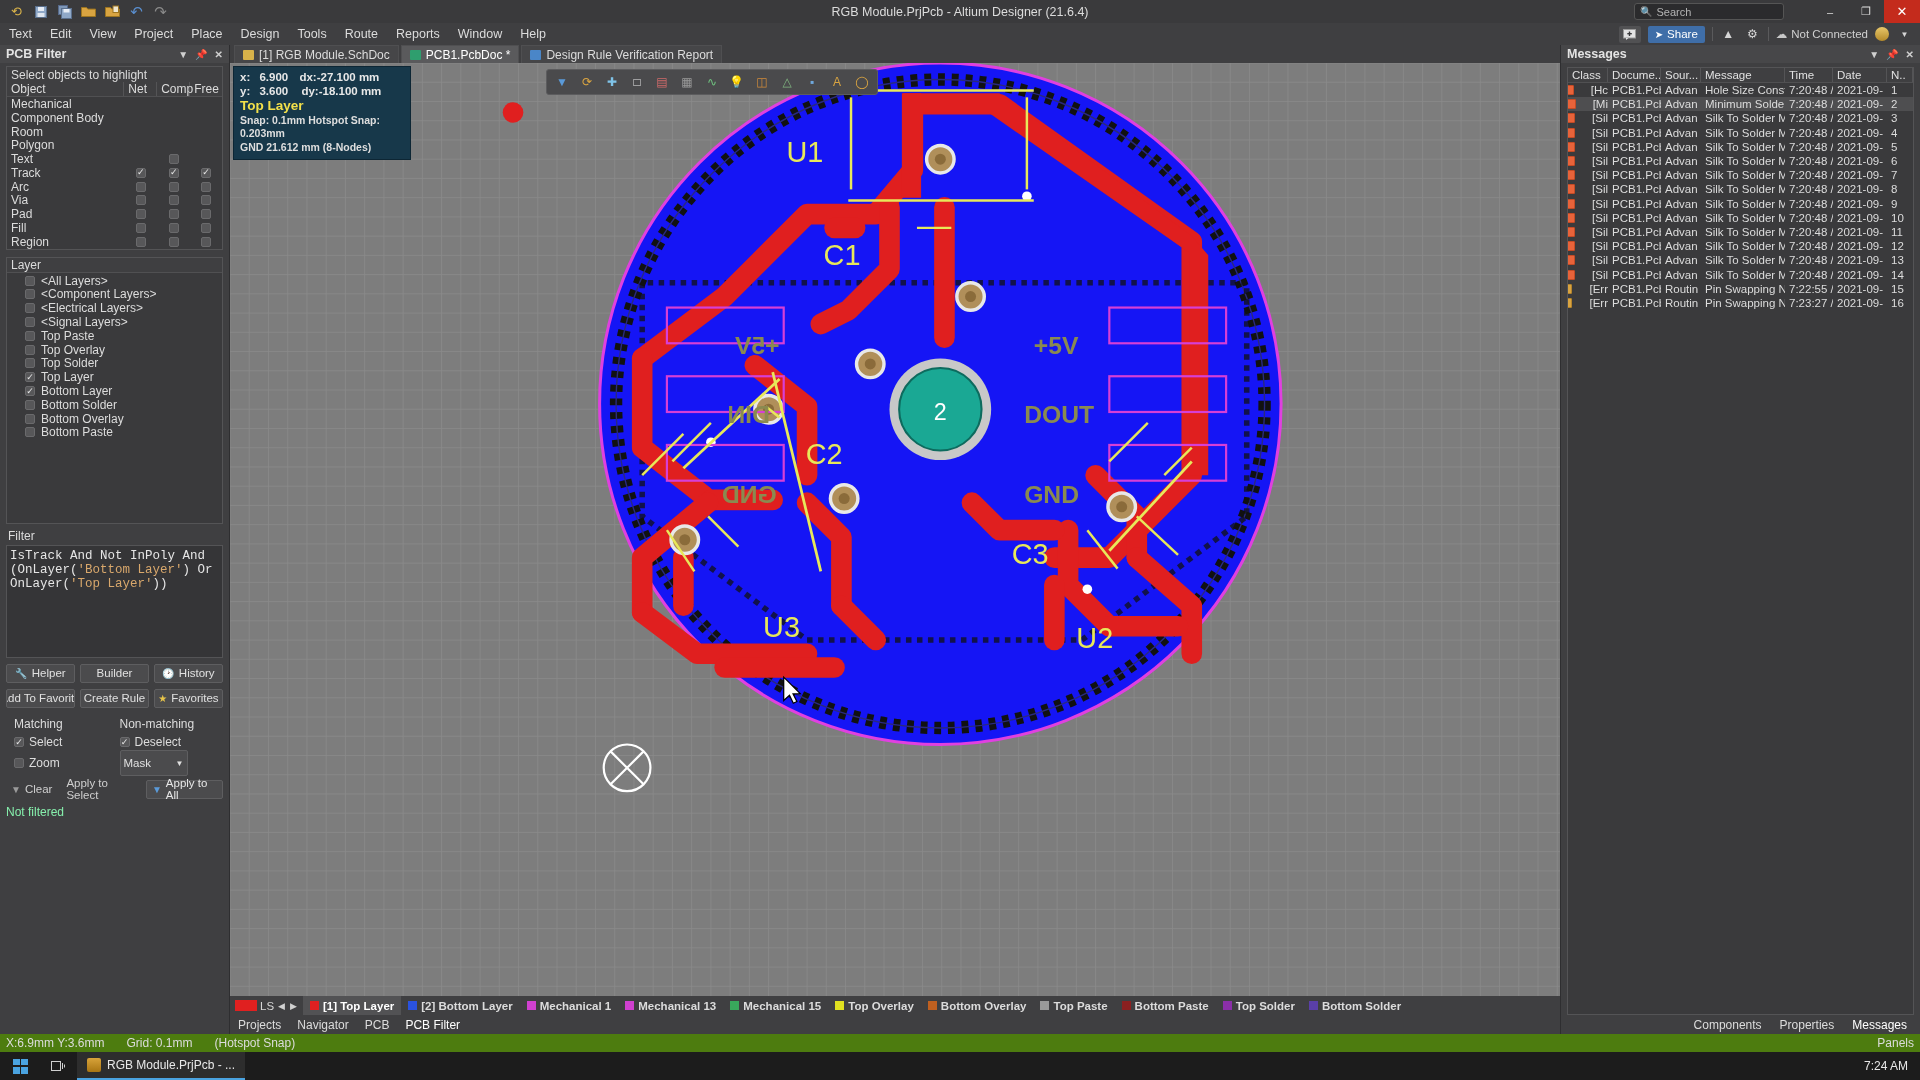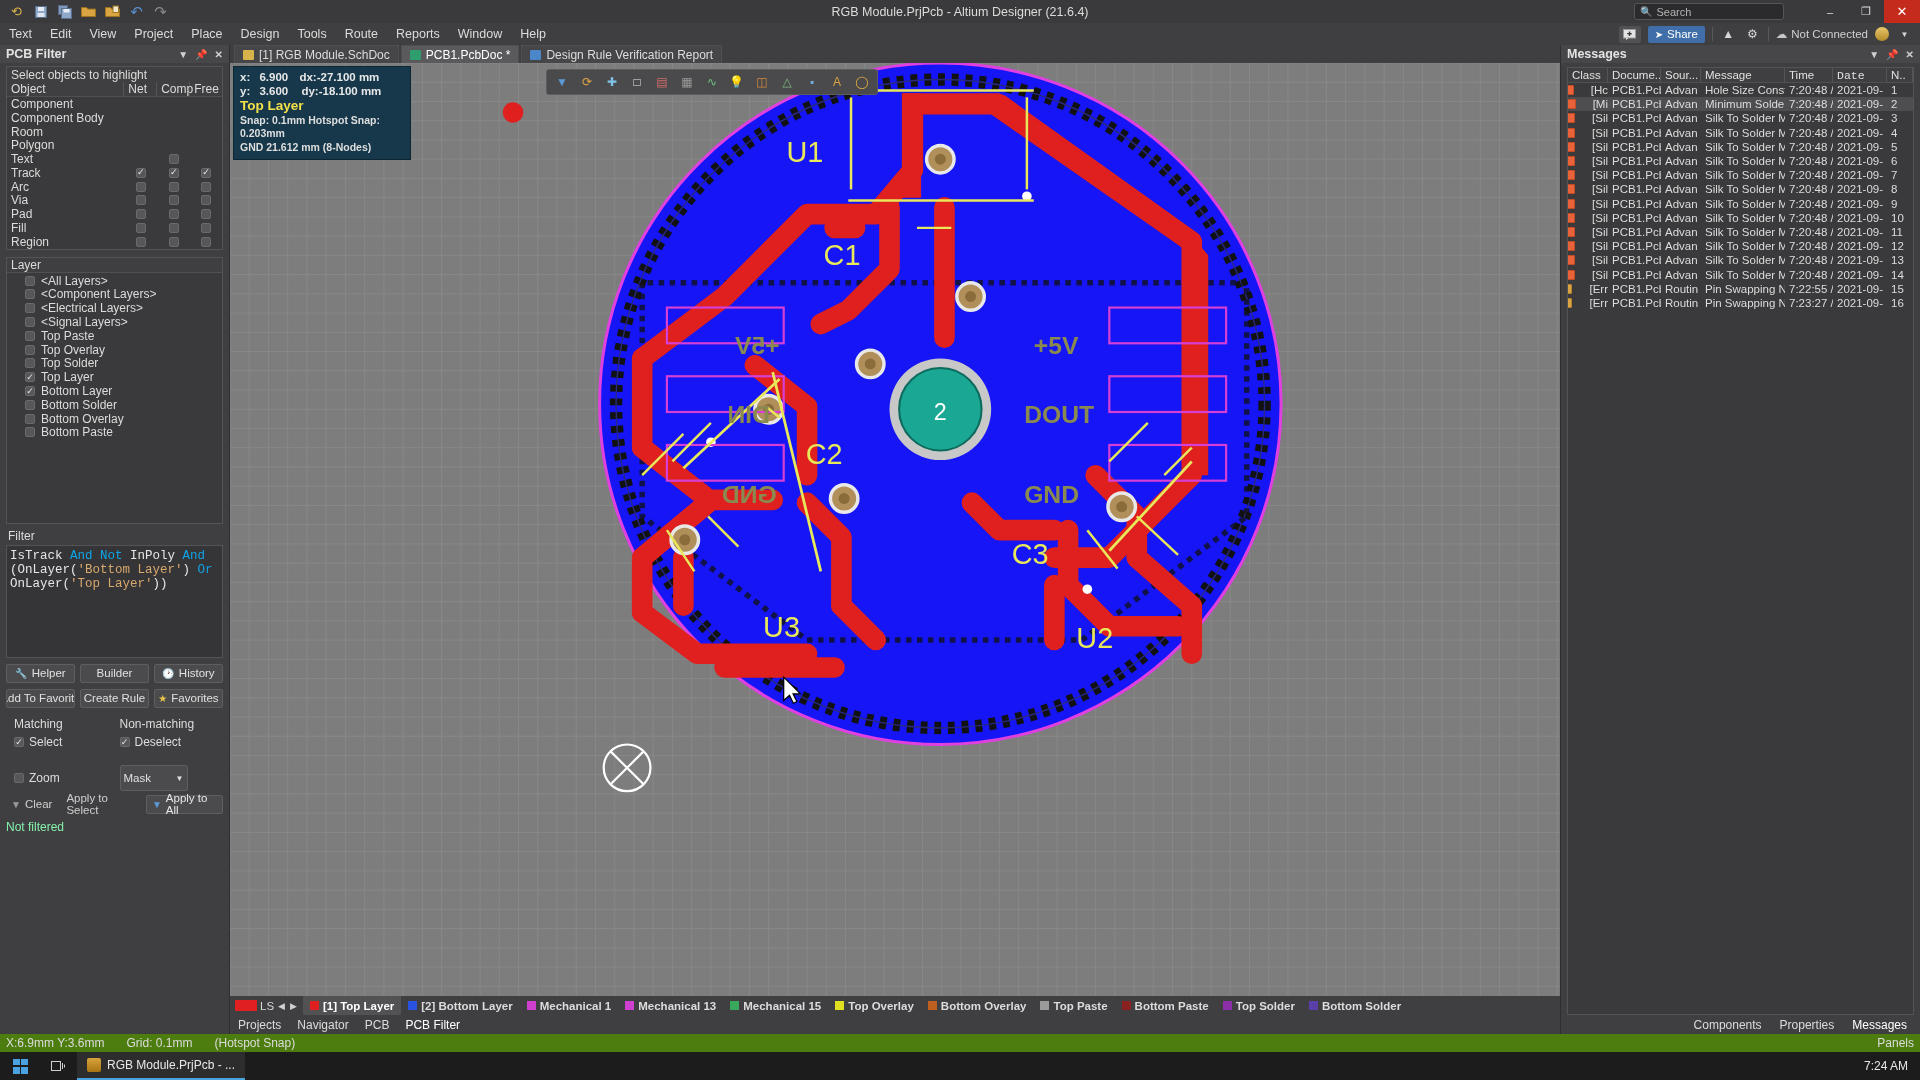--- a/index.html
+++ b/index.html
@@ -64,21 +64,21 @@
   .layer-head{ height:15px; display:flex; align-items:center; padding:0 4px; font-size:12px; color:#dcdcdc; background:#3f3f41; border-bottom:1px solid #505052;}
   .layer-list{ height:250px; overflow:hidden; padding-top:1px;}
   .layer-row{ display:flex; align-items:center; height:13.8px; padding-left:18px; gap:6px; font-size:12px; color:#dcdcdc;}
   .layer-cb{ width:10px; height:10px; background:#575759; border:1px solid #6a6a6c; border-radius:2px; display:flex; align-items:center; justify-content:center; flex:0 0 10px;}
   .layer-cb.on::after{ content:"✓"; font-size:9px; color:#e8e8e8; line-height:1;}
 
   .filterbox{ margin:4px 6px 0 6px; }
   .filter-lbl{ font-size:12px; color:#dcdcdc; padding:1px 0 2px 2px;}
   .filter-area{ height:113px; border:1px solid #545456; background:#353537; padding:3px 3px;
       font-family:"Liberation Mono", monospace; font-size:12.5px; line-height:14px; color:#e6e6e6; overflow:hidden;}
-  .kw{ color:#0ea5e9; } .str{ color:#d9a86c; }
+  .kw{ color:#e5e5e5; } .str{ color:#d9a86c; }
 
   .btnrow{ display:flex; gap:5px; margin:6px 6px 0 6px;}
   .pbtn{ flex:1; height:19px; background:#4b4b4d; border:1px solid #5e5e60; border-radius:2px;
     display:flex; align-items:center; justify-content:center; gap:4px; font-size:11.5px; color:#e0e0e0; overflow:hidden; white-space:nowrap;}
   .pbtn .bic{ font-size:10px; }
 
   .mrow{ display:flex; margin:9px 6px 0 6px; font-size:12px; color:#dcdcdc;}
   .mcol{ flex:1; padding-left:8px;}
   .mcol.two{ flex:1; padding-left:2px;}
   .optrow{ display:flex; align-items:center; gap:5px; height:17px; }
@@ -125,21 +125,21 @@
   .bottombar{ height:19px; background:#3f3f41; display:flex; align-items:center; flex:0 0 19px;}
   .btab{ padding:0 8px; font-size:12px; color:#dcdcdc; height:19px; display:flex; align-items:center;}
 
   
   .rightpanel{ width:360px; flex:0 0 360px; background:#3f3f41; display:flex; flex-direction:column; border-left:1px solid #2e2e30;}
   .msg-head{ height:18px; display:flex; align-items:center; padding:0 6px; font-size:12.5px; font-weight:bold; color:#e3e3e3; background:#474749;}
   .msg-head .pt-ic{ margin-left:auto; display:flex; gap:7px; font-size:10px; color:#d0d0d0;}
   .msg-table{ margin:4px 6px 0 6px; border:1px solid #545456; background:#3a3a3c; flex:1; display:flex; flex-direction:column; min-height:0; overflow:hidden;}
   .msg-hdr{ display:flex; height:15px; font-size:11.5px; color:#e0e0e0; background:#3f3f41; border-bottom:1px solid #505052;}
   .msg-hdr .h{ border-right:1px solid #545456; padding-left:4px; display:flex; align-items:center; overflow:hidden; white-space:nowrap;}
-  .h-class{width:40px;} .h-doc{width:53px;} .h-src{width:40px;} .h-msg{flex:1;} .h-time{width:48px;} .h-date{width:54px;font-family:Liberation Mono, monospace;} .h-n{width:26px; border-right:none;}
+  .h-class{width:40px;} .h-doc{width:53px;} .h-src{width:40px;} .h-msg{flex:1;} .h-time{width:48px;} .h-date{width:54px;} .h-n{width:26px; border-right:none;}
   .msg-row{ display:flex; height:14.2px; font-size:11.5px; color:#dcdcdc; align-items:center; white-space:nowrap;}
   .msg-row.sel{ background:#4e4e50; }
   .msg-row .c{ overflow:hidden; display:flex; align-items:center; padding-left:4px;}
   .c-class{width:40px; gap:17px; padding-left:8px;justify-content:flex-end;}
   .c-doc{width:53px;} .c-src{width:40px;} .c-msg{flex:1;} .c-time{width:48px;} .c-date{width:54px;} .c-n{width:26px;}
   .sev{ width:9px; height:10px; border-radius:1px; flex:0 0 9px;}
   .sev.err{ background:#e8633a; border:1px solid #c54b25;}
   .sev.warn{ background:#d9a441; border:1px solid #b3832c;}
   .msg-spacer{ flex:1; background:#3a3a3c;}
   .rp-tabs{ height:19px; display:flex; justify-content:flex-end; gap:0; padding-right:4px; flex:0 0 19px;}
@@ -263,21 +263,21 @@
         <div class="grp">
           <div class="grp-head">Select objects to highlight</div>
           <div class="obj-hdr">
             <div class="c c0">Object</div>
             <div class="c c1">Net</div>
             <div class="c c2">Comp</div>
             <div class="c c3">Free</div>
           </div>
           <div id="obj-rows">
               <div class="obj-row">
-                <div class="c c0">Component</div>
+                <div class="c c0">Mechanical</div>
                 <div class="c c1">
                   <span class="cb blank"></span>
                 </div>
                 <div class="c c2">
                   <span class="cb blank"></span>
                 </div>
                 <div class="c c3">
                   <span class="cb blank"></span>
                 </div>
               </div>
@@ -499,21 +499,21 @@
           <div class="mcol optrow">
             <span class="cb on"></span>
             <span>Select</span>
           </div>
           <div class="mcol two optrow">
             <span class="cb on"></span>
             <span>Deselect</span>
           </div>
         </div>
 
-        <div class="mrow" style="margin-top:19px;">
+        <div class="mrow" style="margin-top:4px;">
           <div class="mcol optrow">
             <span class="cb"></span>
             <span>Zoom</span>
           </div>
           <div class="mcol two optrow">
             <span class="selsel">
               <span>Mask</span>
               <span class="arw">▼</span>
             </span>
           </div>

